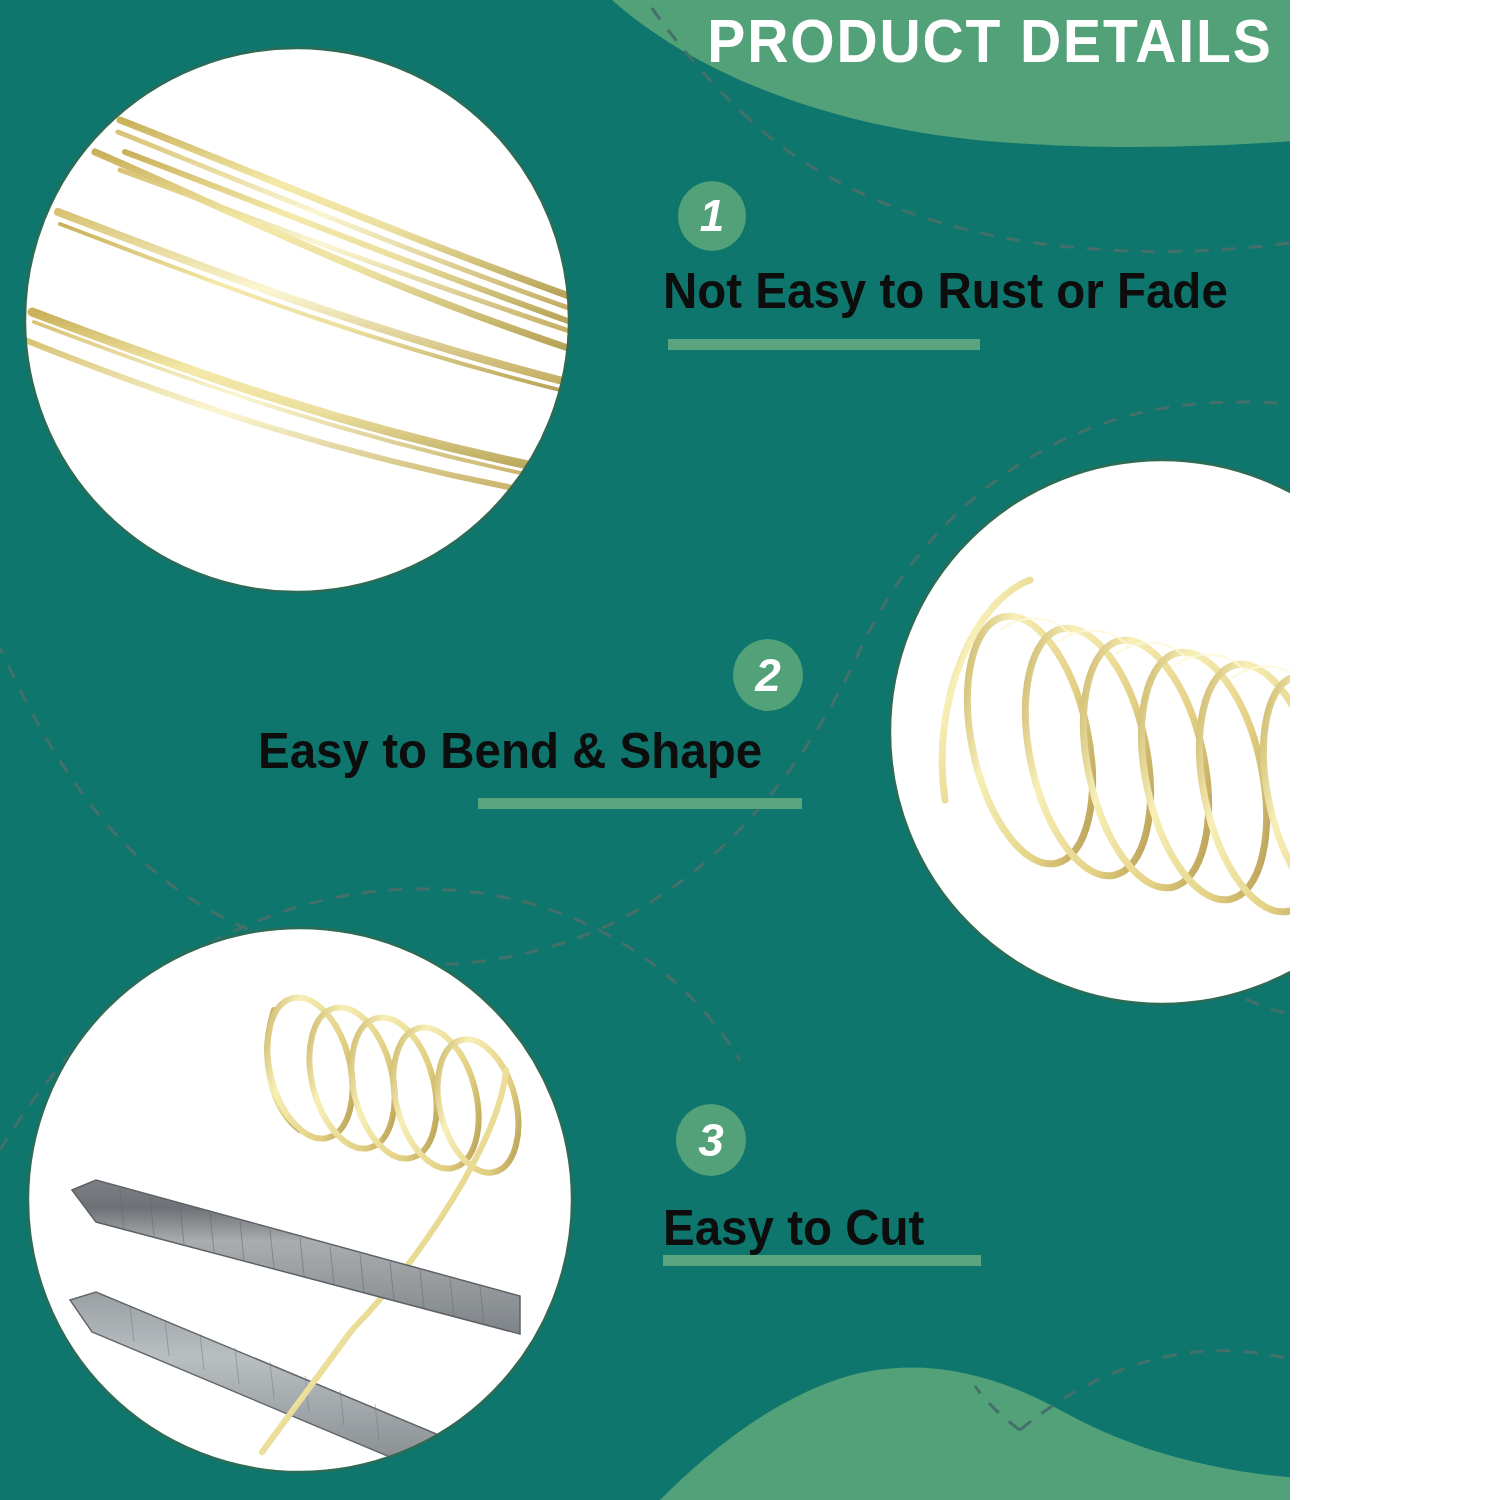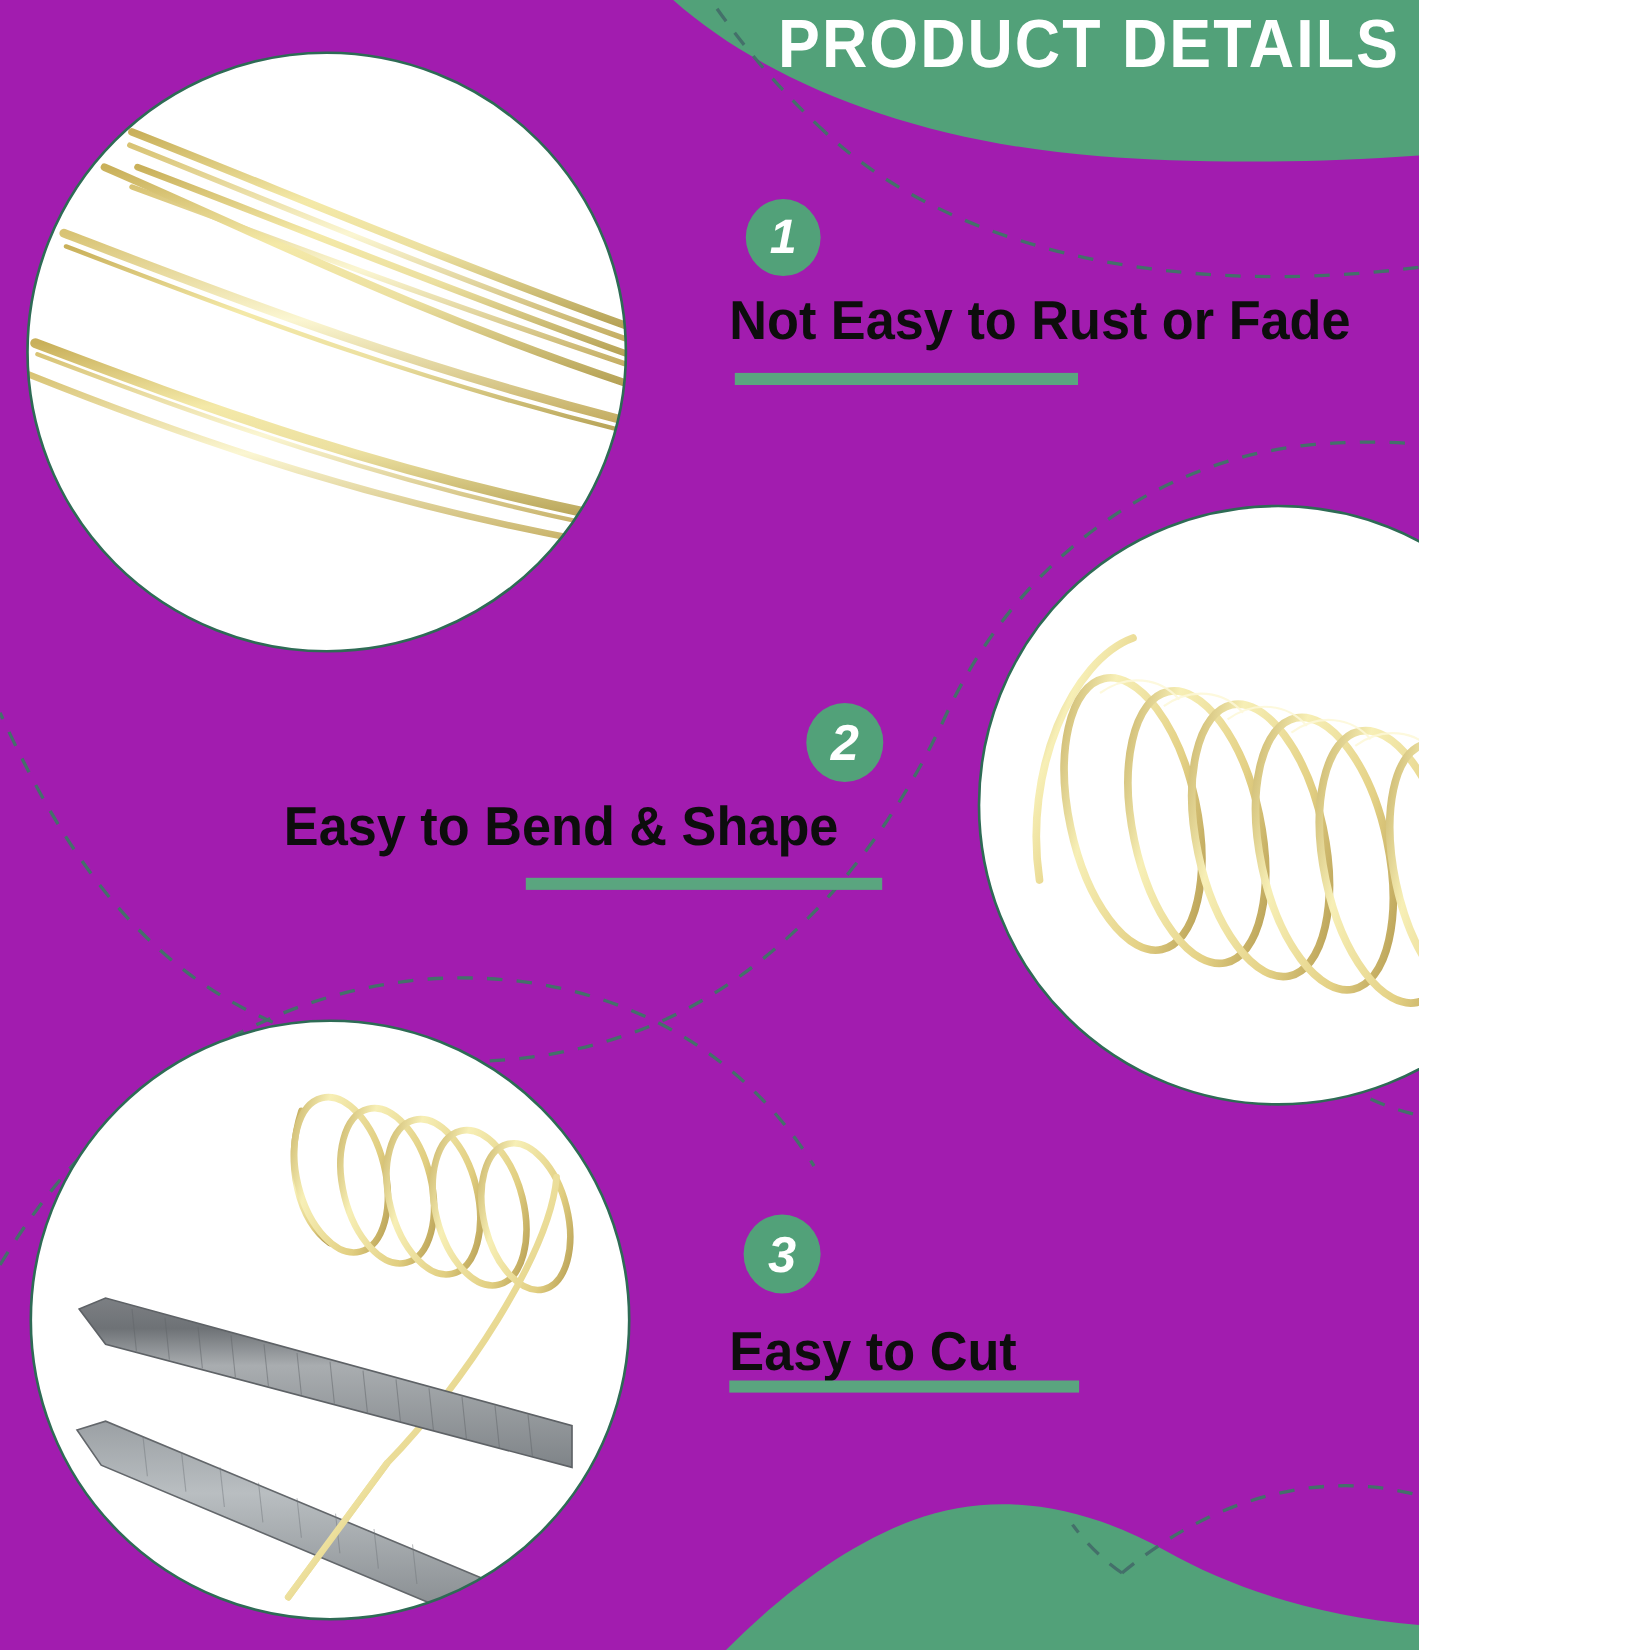--- a/index.html
+++ b/index.html
@@ -4,21 +4,21 @@
 <style>
   html, body {
     margin: 0;
     padding: 0;
     background: #ffffff;
   }
   #canvas {
     position: relative;
     width: 1290px;
     height: 1500px;
-    background: #a21caf;
+    background: #0f766e;
     overflow: hidden;
     font-family: "Liberation Sans", "DejaVu Sans", sans-serif;
   }
   .layer {
     position: absolute;
     left: 0;
     top: 0;
     width: 1500px;
     height: 1500px;
   }

